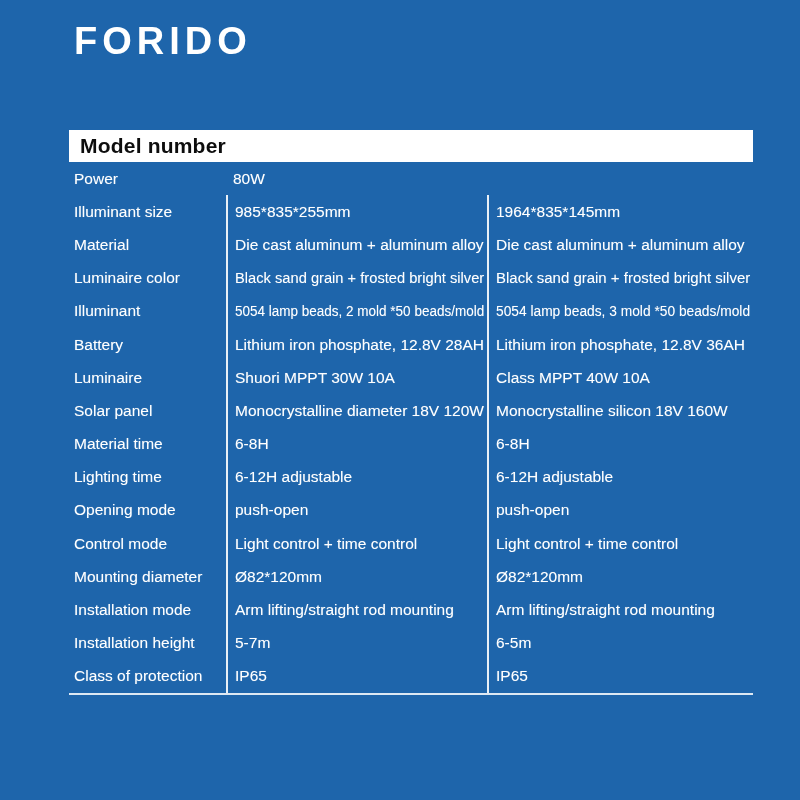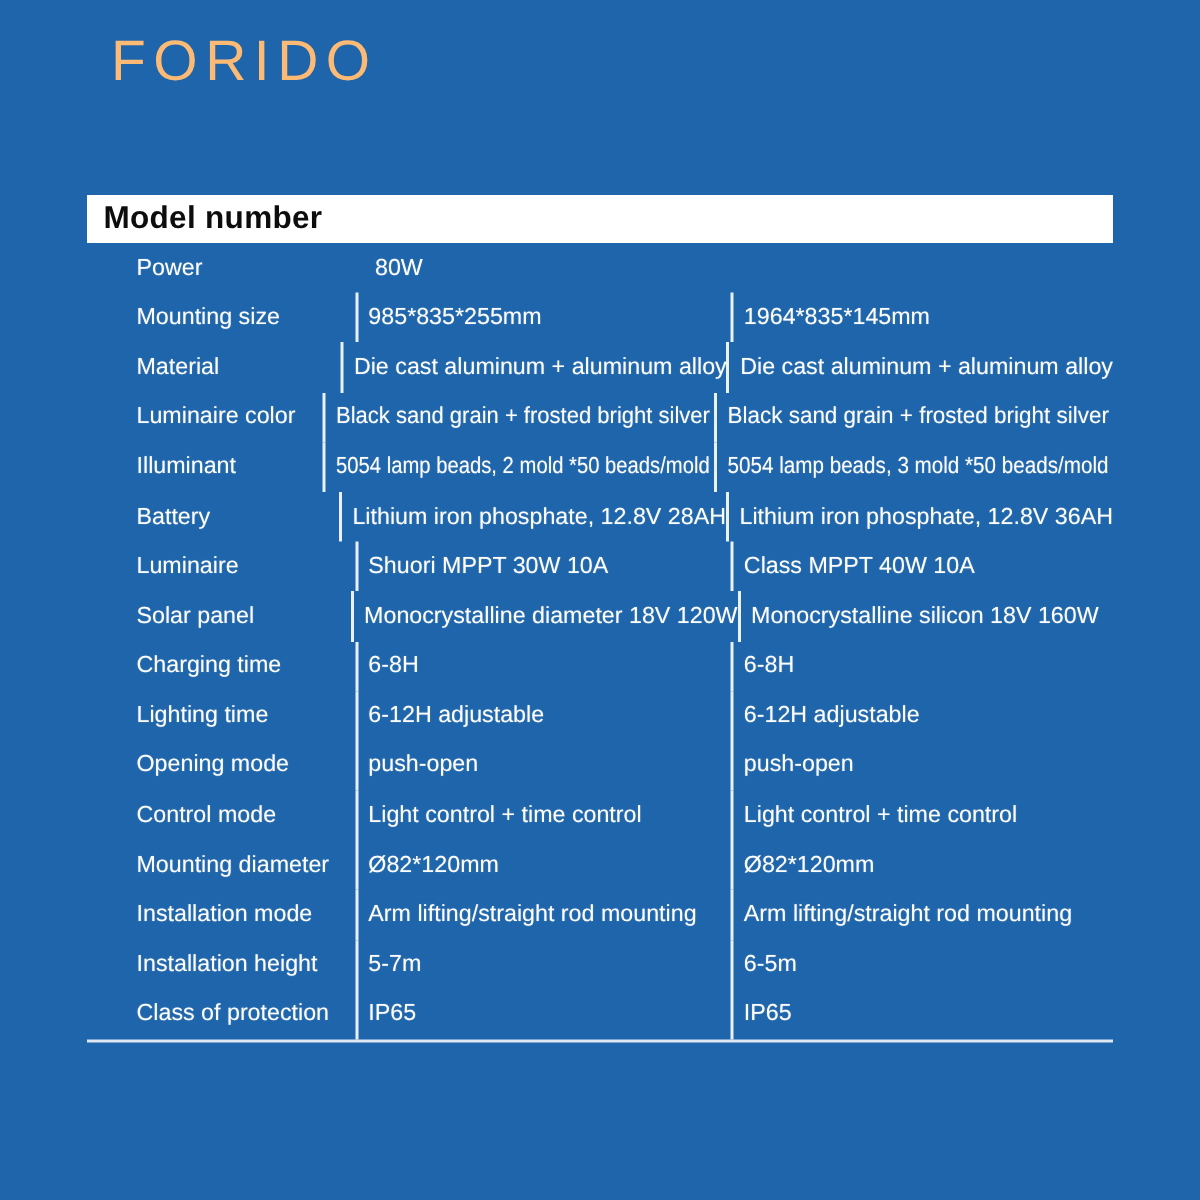--- a/index.html
+++ b/index.html
@@ -5,45 +5,45 @@
   html, body { margin: 0; padding: 0; }
   body {
     width: 800px; height: 800px;
     background: #1e65ab;
     font-family: "Liberation Sans", sans-serif;
     position: relative;
     overflow: hidden;
   }
   .logo {
     position: absolute; left: 74px; top: 20px;
-    color: #fdba74; font-weight: 400; font-size: 38px;
+    color: #ffffff; font-weight: 700; font-size: 38px;
     letter-spacing: 5px;
   }
   .spec {
-    position: absolute; left: 58px; top: 130px; width: 684px;
+    position: absolute; left: 69px; top: 130px; width: 684px;
   }
   .band {
     background: #ffffff; height: 32px;
     display: flex; align-items: center;
     padding-left: 11px; box-sizing: border-box;
   }
   .band-title {
     color: #0d0d0d; font-size: 21px; font-weight: 700; letter-spacing: 0.2px;
   }
   .rows {
     height: 531px; display: flex; flex-direction: column;
     border-bottom: 2px solid rgba(255,255,255,0.85);
   }
   .row { flex: 1; display: flex; }
   .cell {
     display: flex; align-items: center; box-sizing: border-box;
     color: #ffffff; font-size: 15.5px; white-space: nowrap;
     text-shadow: 0 0 1px rgba(255,255,255,0.35);
   }
-  .c-label { width: 157px; padding-left: 5px; margin-left: 28px; }
+  .c-label { width: 157px; padding-left: 5px; }
   .c-v1 {
     width: 263px; padding-left: 7px;
     border-left: 2px solid rgba(255,255,255,0.9);
     border-right: 2px solid rgba(255,255,255,0.9);
   }
   .c-v2 { width: 264px; padding-left: 7px; }
   .fit { display: inline-block; transform-origin: left center; }
 </style>
 </head>
 <body style="background: rgb(30, 101, 171);">
@@ -58,21 +58,21 @@
       <div class="row">
         <div class="cell c-label">
           <span class="fit">Power</span>
         </div>
         <div class="cell c-v2">
           <span class="fit">80W</span>
         </div>
       </div>
       <div class="row">
         <div class="cell c-label">
-          <span class="fit">Mounting size</span>
+          <span class="fit">Illuminant size</span>
         </div>
         <div class="cell c-v1">
           <span class="fit">985*835*255mm</span>
         </div>
         <div class="cell c-v2">
           <span class="fit">1964*835*145mm</span>
         </div>
       </div>
       <div class="row">
         <div class="cell c-label">
@@ -135,21 +135,21 @@
         </div>
         <div class="cell c-v1">
           <span class="fit">Monocrystalline diameter 18V 120W</span>
         </div>
         <div class="cell c-v2">
           <span class="fit">Monocrystalline silicon 18V 160W</span>
         </div>
       </div>
       <div class="row">
         <div class="cell c-label">
-          <span class="fit">Charging time</span>
+          <span class="fit">Material time</span>
         </div>
         <div class="cell c-v1">
           <span class="fit">6-8H</span>
         </div>
         <div class="cell c-v2">
           <span class="fit">6-8H</span>
         </div>
       </div>
       <div class="row">
         <div class="cell c-label">

